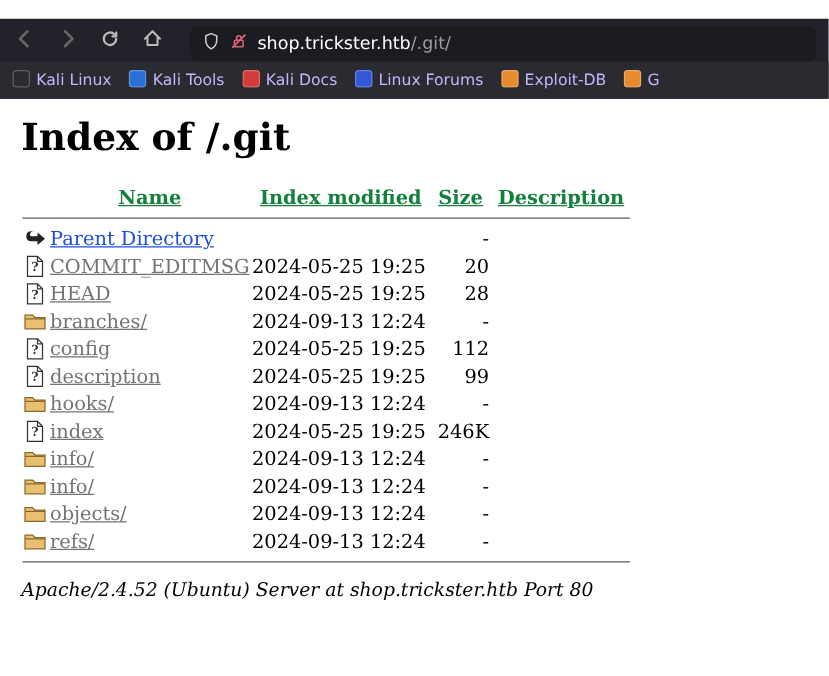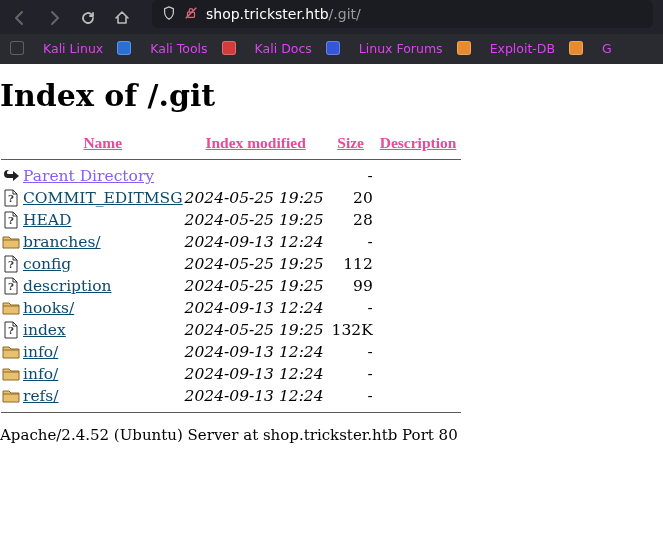--- a/index.html
+++ b/index.html
@@ -1,40 +1,40 @@
 <!DOCTYPE html>
 <html><head>
 <meta charset="utf-8">
 <style>
   * { box-sizing: border-box; }
   body { margin: 0; font-family: "DejaVu Sans", Arial, sans-serif; background: #fff; }
   
   .chrome { background: #22222a; color: #ddd; }
-  .toolbar { display: flex; align-items: flex-end; gap: 14px; padding: 6px 10px; height: 34px; }
+  .toolbar { display: flex; align-items: flex-start; gap: 14px; padding: 6px 10px; height: 34px; margin-top: 15px; }
   .nav-btn { width: 20px; height: 20px; display: flex; align-items: center; justify-content: center; color: #bbb; cursor: pointer; }
   .nav-btn.disabled { color: #666; cursor: default; }
   .urlbar { flex: 1; background: #1b1b22; border-radius: 6px; height: 28px; display: flex; align-items: center; padding: 0 10px; gap: 8px; color: #ddd; font-size: 14px; margin-left: 6px; }
   .url-host { color: #fff; }
   .url-rest { color: #9b9b9f; }
   .bookmarks { display: flex; align-items: center; gap: 14px; padding: 4px 10px 6px 10px; font-size: 12.5px; background: #2a2a31; height: 30px; overflow: hidden; white-space: nowrap; }
-  .bm { display: flex; align-items: center; gap: 19px; color: #d946ef; cursor: pointer; }
+  .bm { display: flex; align-items: center; gap: 5px; color: #c4b5fd; cursor: pointer; }
   .bm-ico { width: 14px; height: 14px; border-radius: 3px; display: inline-block; }
-  .content { padding: 8px 4px 4px 0; font-family: "DejaVu Serif", "Times New Roman", serif; color: #000; }
+  .content { padding: 8px 4px 4px 17px; font-family: "DejaVu Serif", "Times New Roman", serif; color: #000; }
   h1 { font-size: 30px; margin: 6px 0 18px 0; }
   table { border-collapse: collapse; font-size: 15.5px; }
   th { padding: 2px 6px; }
-  th a { color: #ec4899; text-decoration: underline; cursor: pointer; font-family: Liberation Serif, serif; }
+  th a { color: #15803d; text-decoration: underline; cursor: pointer; }
   td { padding: 1px 1px; vertical-align: middle; }
   td.iconcell { width: 22px; }
-  td.fname a { color: #0c4a6e; text-decoration: underline; cursor: pointer; }
-  td.fname a.visited { color: #8b5cf6; }
-  td.mod { white-space: nowrap; padding-right: 4px; font-style: italic; }
+  td.fname a { color: #737373; text-decoration: underline; cursor: pointer; }
+  td.fname a.visited { color: #1d4ed8; }
+  td.mod { white-space: nowrap; padding-right: 4px; }
   td.size { text-align: right; white-space: nowrap; padding-left: 4px; }
   hr.rule { border: none; border-top: 1px solid #5a5a5a; margin: 4px 0; }
-  .footer { font-size: 15px; margin-top: 8px; }
+  .footer { font-style: italic; font-size: 15px; margin-top: 8px; }
   
   .ficon { display: block; }
 </style>
 </head>
 <body>
 
 <div class="chrome">
   <div class="toolbar">
     <span class="nav-btn disabled">
       <svg width="16" height="16" viewBox="0 0 16 16">
@@ -211,21 +211,21 @@
         <tr>
           <td class="iconcell">
             <svg class="ficon" width="20" height="20" viewBox="0 0 20 20">
               <path d="M4 2h8l4 4v12H4z" fill="#fff" stroke="#333" stroke-width="1"></path>
               <path d="M12 2v4h4" fill="none" stroke="#333" stroke-width="1"></path>
               <text x="10" y="14" font-size="10" font-weight="bold" text-anchor="middle" fill="#333">?</text>
             </svg>
           </td>
           <td class="fname"><a>index</a></td>
           <td class="mod">2024-05-25 19:25</td>
-          <td class="size">132K</td>
+          <td class="size">246K</td>
           <td></td>
         </tr>
         <tr>
           <td class="iconcell">
             <svg class="ficon" width="20" height="20" viewBox="0 0 20 20">
               <path d="M2 5h6l2 2h8v9H2z" fill="#e8c070" stroke="#8a6a2a" stroke-width="1"></path>
               <path d="M2 8h16" stroke="#8a6a2a" stroke-width="1"></path>
             </svg>
           </td>
           <td class="fname"><a>info/</a></td>
@@ -234,20 +234,32 @@
           <td></td>
         </tr>
         <tr>
           <td class="iconcell">
             <svg class="ficon" width="20" height="20" viewBox="0 0 20 20">
               <path d="M2 5h6l2 2h8v9H2z" fill="#e8c070" stroke="#8a6a2a" stroke-width="1"></path>
               <path d="M2 8h16" stroke="#8a6a2a" stroke-width="1"></path>
             </svg>
           </td>
           <td class="fname"><a>info/</a></td>
+          <td class="mod">2024-09-13 12:24</td>
+          <td class="size">-</td>
+          <td></td>
+        </tr>
+        <tr>
+          <td class="iconcell">
+            <svg class="ficon" width="20" height="20" viewBox="0 0 20 20">
+              <path d="M2 5h6l2 2h8v9H2z" fill="#e8c070" stroke="#8a6a2a" stroke-width="1"></path>
+              <path d="M2 8h16" stroke="#8a6a2a" stroke-width="1"></path>
+            </svg>
+          </td>
+          <td class="fname"><a>objects/</a></td>
           <td class="mod">2024-09-13 12:24</td>
           <td class="size">-</td>
           <td></td>
         </tr>
         <tr>
           <td class="iconcell">
             <svg class="ficon" width="20" height="20" viewBox="0 0 20 20">
               <path d="M2 5h6l2 2h8v9H2z" fill="#e8c070" stroke="#8a6a2a" stroke-width="1"></path>
               <path d="M2 8h16" stroke="#8a6a2a" stroke-width="1"></path>
             </svg>

